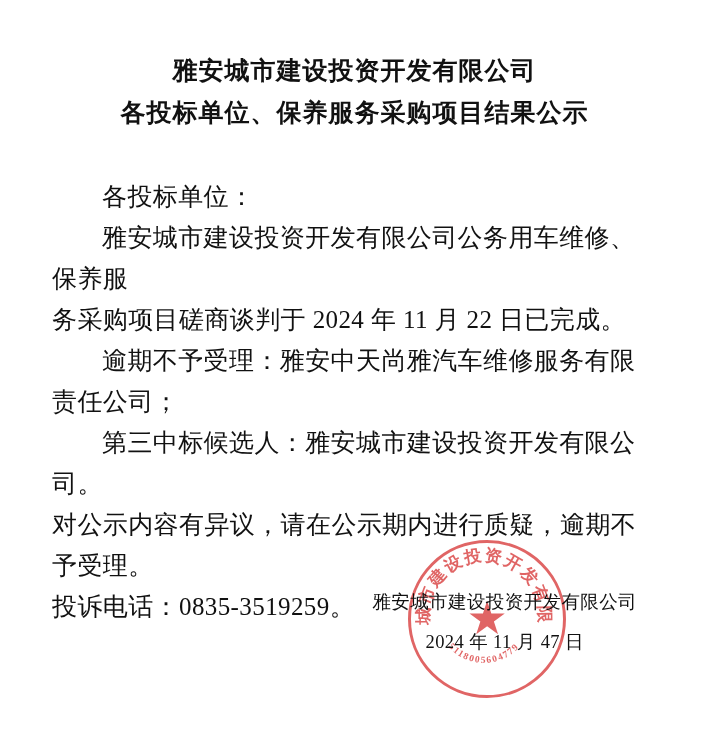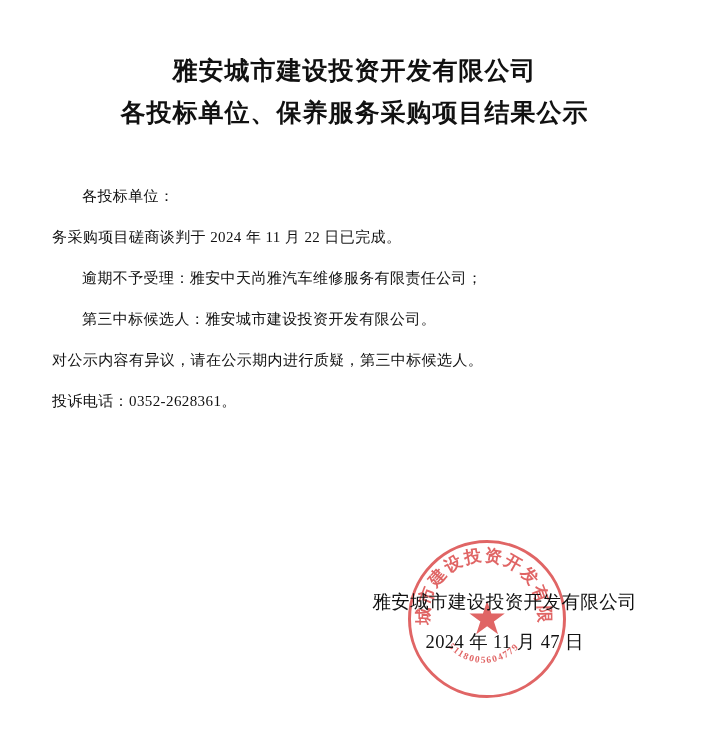--- a/index.html
+++ b/index.html
@@ -27,21 +27,21 @@
   }
   .title-line {
     font-size: 25px;
     font-weight: bold;
     letter-spacing: 1px;
     line-height: 42px;
     color: #111;
   }
   .body-block {
     margin-top: 42px;
-    font-size: 15px;
+    font-size: 25px;
     line-height: 41px;
     color: #111;
     letter-spacing: 0.4px;
   }
   .para {
     text-indent: 2em;
     margin: 0;
   }
   .para-cont {
     text-indent: 0;
@@ -103,25 +103,26 @@
 
 <div class="page">
 
   <div class="title-block">
     <div class="title-line">雅安城市建设投资开发有限公司</div>
     <div class="title-line">各投标单位、保养服务采购项目结果公示</div>
   </div>
 
   <div class="body-block">
     <p class="para">各投标单位：</p>
+    <p class="para">雅安城市建设投资开发有限公司公务用车维修、保养服</p>
     <p class="para-cont">务采购项目磋商谈判于 2024 年 11 月 22 日已完成。</p>
     <p class="para">逾期不予受理：雅安中天尚雅汽车维修服务有限责任公司；</p>
     <p class="para">第三中标候选人：雅安城市建设投资开发有限公司。</p>
-    <p class="para-cont">对公示内容有异议，请在公示期内进行质疑，第三中标候选人。</p>
-    <p class="para-cont">投诉电话：0352-2628361。</p>
+    <p class="para-cont">对公示内容有异议，请在公示期内进行质疑，逾期不予受理。</p>
+    <p class="para-cont">投诉电话：0835-3519259。</p>
   </div>
 
   <div class="stamp">
     <svg width="146" height="146" viewBox="0 0 146 146">
       <defs>
         <path id="arcTop" d="M 18,73 A 55,55 0 0 1 128,73" fill="none"></path>
         <path id="arcBottom" d="M 26,73 A 47,47 0 0 0 120,73" fill="none"></path>
       </defs>
       <text class="arc-text">
         <textPath href="#arcTop" startOffset="50%" text-anchor="middle">雅安城市建设投资开发有限公司</textPath>

